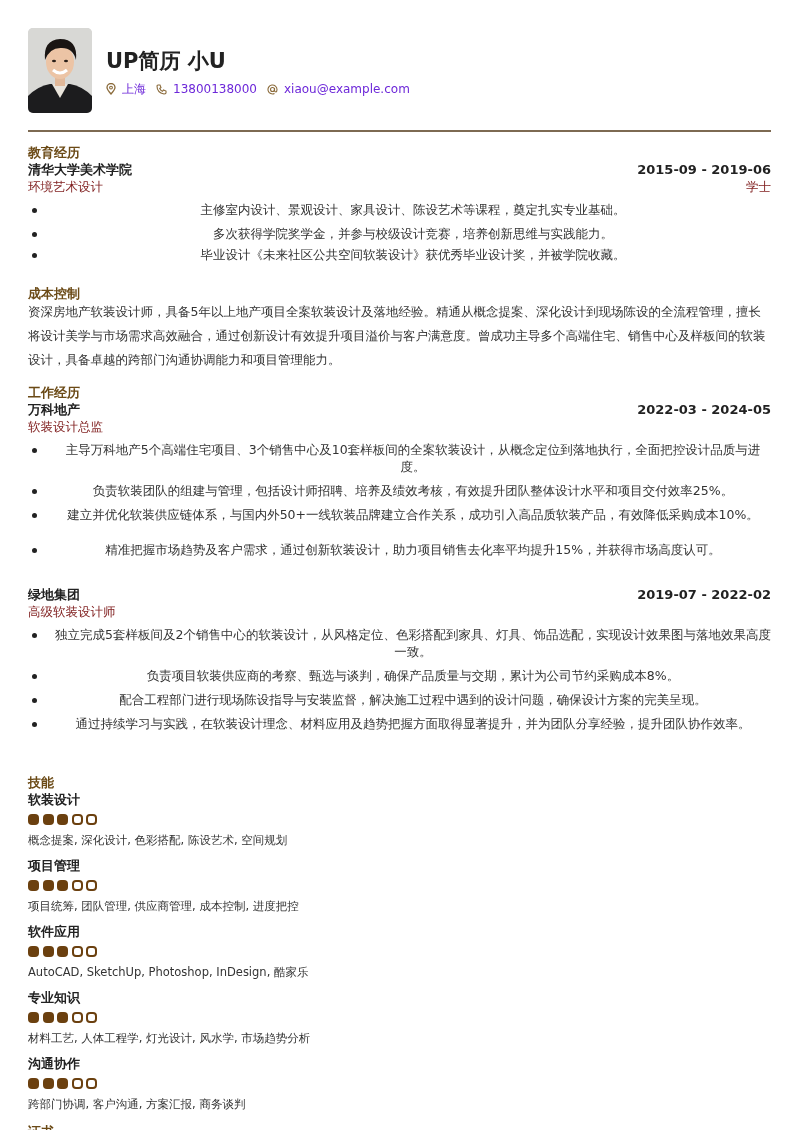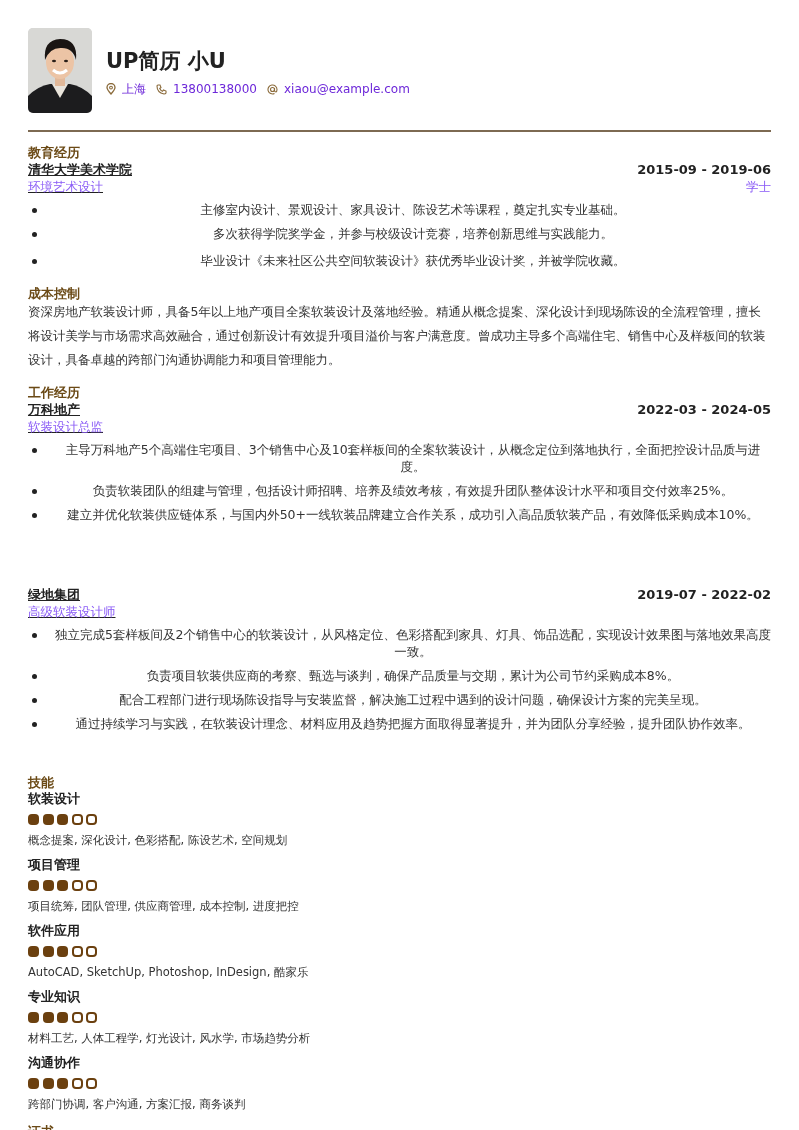--- a/index.html
+++ b/index.html
@@ -9,30 +9,30 @@
 
   .header { position: absolute; left: 0; top: 28px; height: 86px; width: 743px; }
   .photo { position: absolute; left: 0; top: 0; width: 64px; height: 85px; border-radius: 5px; overflow: hidden; background: #d9d9d7; }
   .name { position: absolute; left: 78px; top: 20px; font-size: 21px; font-weight: 600; color: #222; line-height: 26px; }
   .contacts { position: absolute; left: 78px; top: 53px; display: flex; align-items: center; font-size: 12px; color: #6d28d9; line-height: 16px; }
   .contact { display: flex; align-items: center; margin-right: 10px; }
   .contact svg { margin-right: 6px; }
   .rule { position: absolute; left: 0; top: 130px; width: 743px; height: 2px; background: #7d6a52; }
 
   .section-title { position: absolute; left: 0; font-size: 13px; font-weight: 700; color: #6b4a16; line-height: 16px; }
-  .row { position: absolute; left: 0; width: 743px; font-size: 13px; line-height: 16px; text-decoration: underline; }
+  .row { position: absolute; left: 0; width: 743px; font-size: 13px; line-height: 16px; }
   .bold { font-weight: 700; color: #222; }
   .right { position: absolute; right: 0; top: 0; }
-  .sub { color: #8b5cf6; font-size: 12.5px; }
+  .sub { color: #7f1d1d; font-size: 12.5px; }
   .bullets { position: absolute; left: 0; width: 743px; font-size: 12.5px; color: #333; }
   .bullet { position: relative; padding-left: 27px; line-height: 17px; text-align: center; }
   .bullet::before { content: ""; position: absolute; left: 4px; top: 7px; width: 5px; height: 5px; border-radius: 50%; background: #222; }
   .para { position: absolute; left: 0; width: 743px; font-size: 12.5px; line-height: 24px; color: #333; }
 
-  .skill-name { position: absolute; left: 0; font-size: 13px; font-weight: 700; color: #222; line-height: 16px; font-family: Liberation Mono, monospace; }
+  .skill-name { position: absolute; left: 0; font-size: 13px; font-weight: 700; color: #222; line-height: 16px; }
   .dots { position: absolute; left: 0; display: flex; }
   .dot { width: 11px; height: 11px; border-radius: 4px; margin-right: 3.5px; box-sizing: border-box; }
   .dot.on { background: #6b400f; }
   .dot.off { border: 2px solid #6b400f; background: #fff; }
   .skill-desc { position: absolute; left: 0; font-size: 11.5px; color: #333; line-height: 14px; }
 </style>
 </head>
 <body>
 
 <div class="page">
@@ -82,39 +82,40 @@
   <div class="row" style="top:162px">
     <span class="bold">清华大学美术学院</span>
     <span class="right bold">2015-09 - 2019-06</span>
   </div>
   <div class="row" style="top:179px">
     <span class="sub">环境艺术设计</span>
     <span class="right sub">学士</span>
   </div>
   <div class="bullets" style="top:201px">
     <div class="bullet" style="margin-bottom:7px">主修室内设计、景观设计、家具设计、陈设艺术等课程，奠定扎实专业基础。</div>
-    <div class="bullet" style="margin-bottom:10px">多次获得学院奖学金，并参与校级设计竞赛，培养创新思维与实践能力。</div>
+    <div class="bullet" style="margin-bottom:4px">多次获得学院奖学金，并参与校级设计竞赛，培养创新思维与实践能力。</div>
     <div class="bullet">毕业设计《未来社区公共空间软装设计》获优秀毕业设计奖，并被学院收藏。</div>
   </div>
 
   <div class="section-title" style="top:286px">成本控制</div>
   <div class="para" style="top:300px">资深房地产软装设计师，具备5年以上地产项目全案软装设计及落地经验。精通从概念提案、深化设计到现场陈设的全流程管理，擅长将设计美学与市场需求高效融合，通过创新设计有效提升项目溢价与客户满意度。曾成功主导多个高端住宅、销售中心及样板间的软装设计，具备卓越的跨部门沟通协调能力和项目管理能力。</div>
 
   <div class="section-title" style="top:385px">工作经历</div>
   <div class="row" style="top:402px">
     <span class="bold">万科地产</span>
     <span class="right bold">2022-03 - 2024-05</span>
   </div>
   <div class="row" style="top:419px">
     <span class="sub">软装设计总监</span>
   </div>
   <div class="bullets" style="top:441px; width:743px; padding-right:0">
     <div class="bullet" style="margin-bottom:7px; padding-right:0">主导万科地产5个高端住宅项目、3个销售中心及10套样板间的全案软装设计，从概念定位到落地执行，全面把控设计品质与进度。</div>
     <div class="bullet" style="margin-bottom:7px">负责软装团队的组建与管理，包括设计师招聘、培养及绩效考核，有效提升团队整体设计水平和项目交付效率25%。</div>
     <div class="bullet" style="margin-bottom:18px">建立并优化软装供应链体系，与国内外50+一线软装品牌建立合作关系，成功引入高品质软装产品，有效降低采购成本10%。</div>
+    <div class="bullet" style="margin-bottom:7px">精准把握市场趋势及客户需求，通过创新软装设计，助力项目销售去化率平均提升15%，并获得市场高度认可。</div>
   </div>
 
   <div class="row" style="top:587px">
     <span class="bold">绿地集团</span>
     <span class="right bold">2019-07 - 2022-02</span>
   </div>
   <div class="row" style="top:604px">
     <span class="sub">高级软装设计师</span>
   </div>
   <div class="bullets" style="top:626px">

